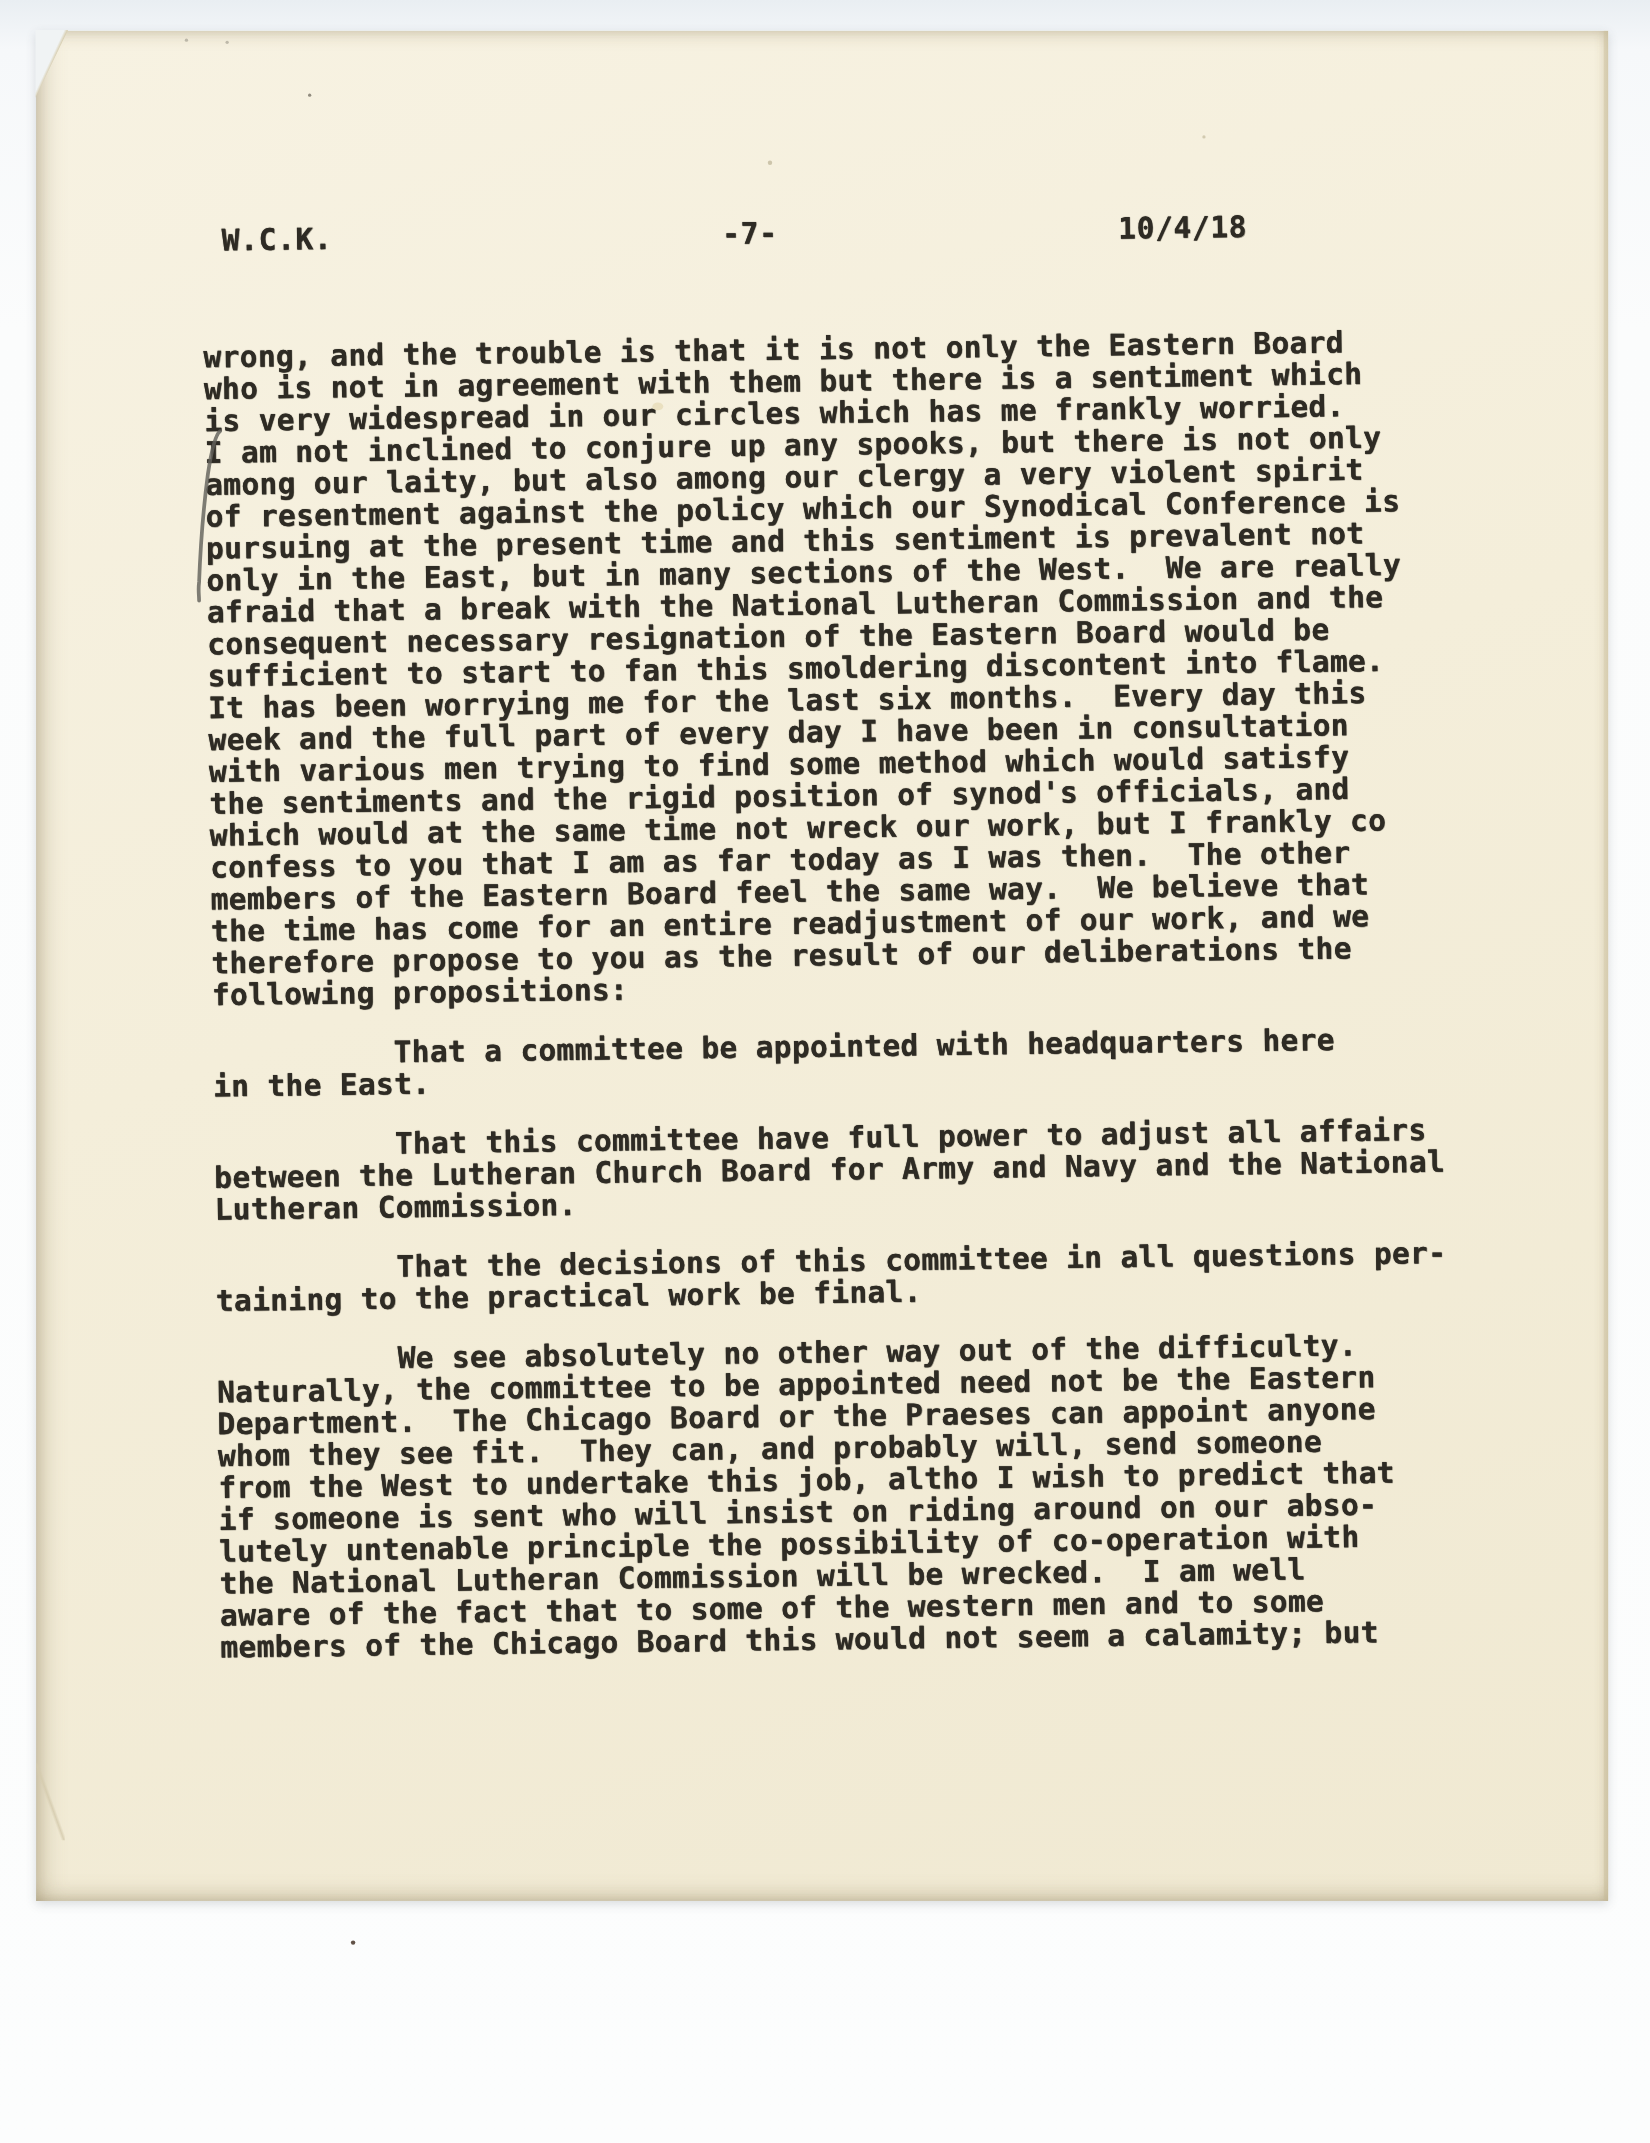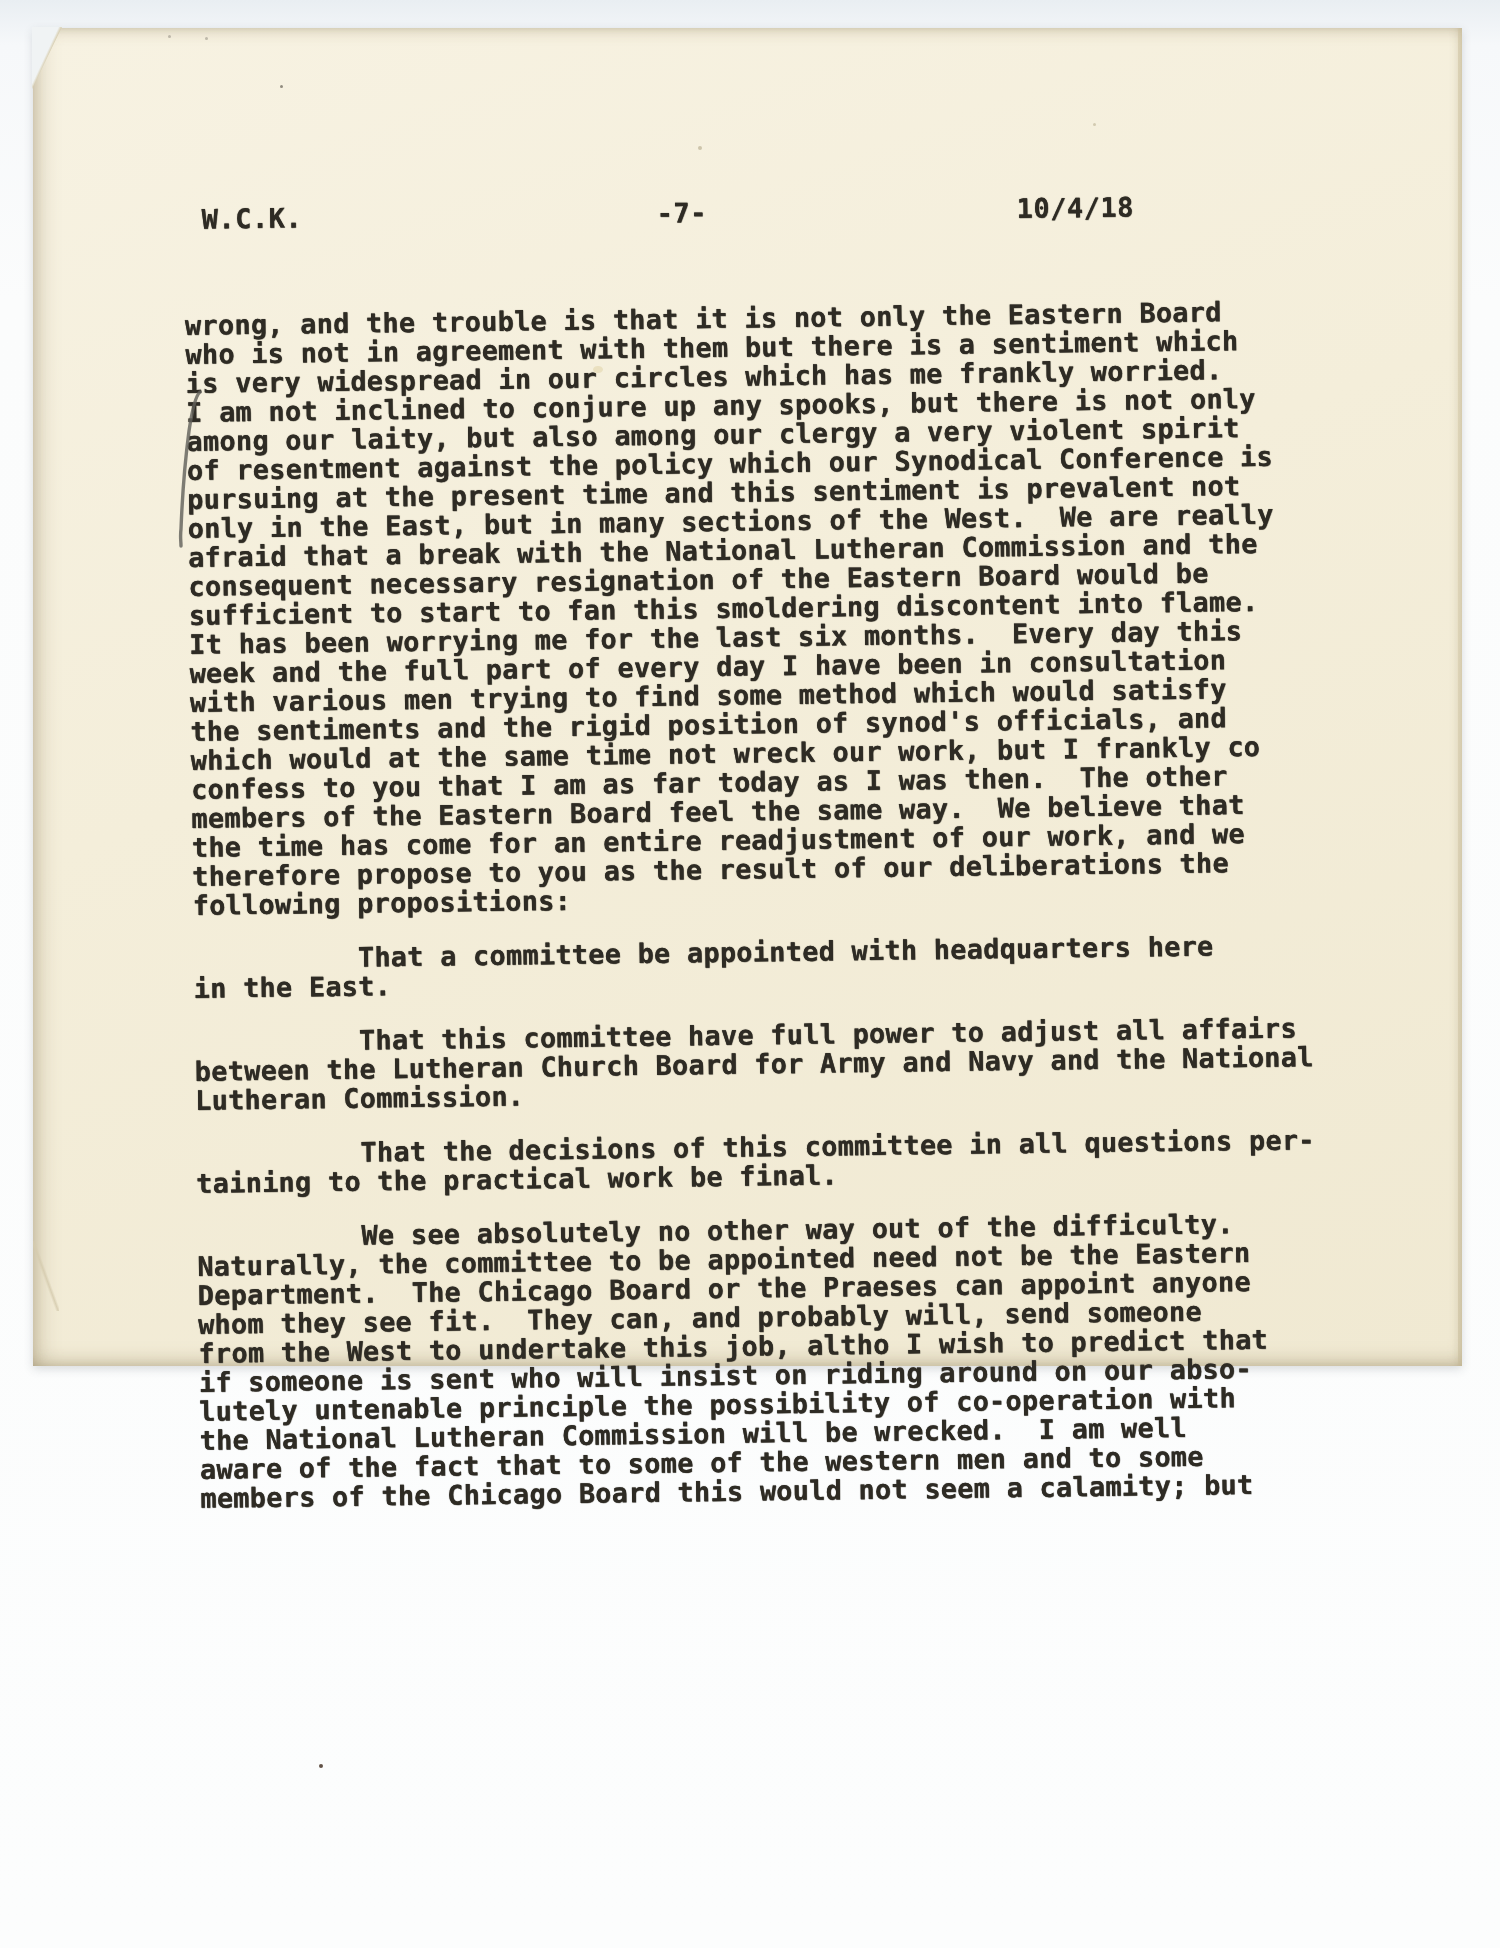--- a/index.html
+++ b/index.html
@@ -6,21 +6,21 @@
   body {
     width: 1500px; height: 1948px;
     position: relative;
     overflow: hidden;
     background: linear-gradient(180deg, #e9eef2 0px, #f6f8fa 45px, #fbfcfc 300px, #fcfdfd 100%);
     font-family: "DejaVu Sans Mono", "Liberation Mono", monospace;
   }
   .paper {
     position: absolute;
     left: 33px; top: 28px;
-    width: 1429px; height: 1338px;
+    width: 1429px; height: 1700px;
     background: linear-gradient(160deg, #f7f2e2 0%, #f4eeda 45%, #f0e9d2 100%);
     box-shadow:
       inset 14px 0 24px -12px rgba(125,108,70,.42),
       inset -6px 0 12px -6px rgba(125,108,70,.30),
       inset 0 10px 18px -12px rgba(125,108,70,.35),
       inset 0 -12px 22px -12px rgba(125,108,70,.42),
       0 3px 9px rgba(55,65,75,.18);
   }
   .paper::after {
     content: "";

